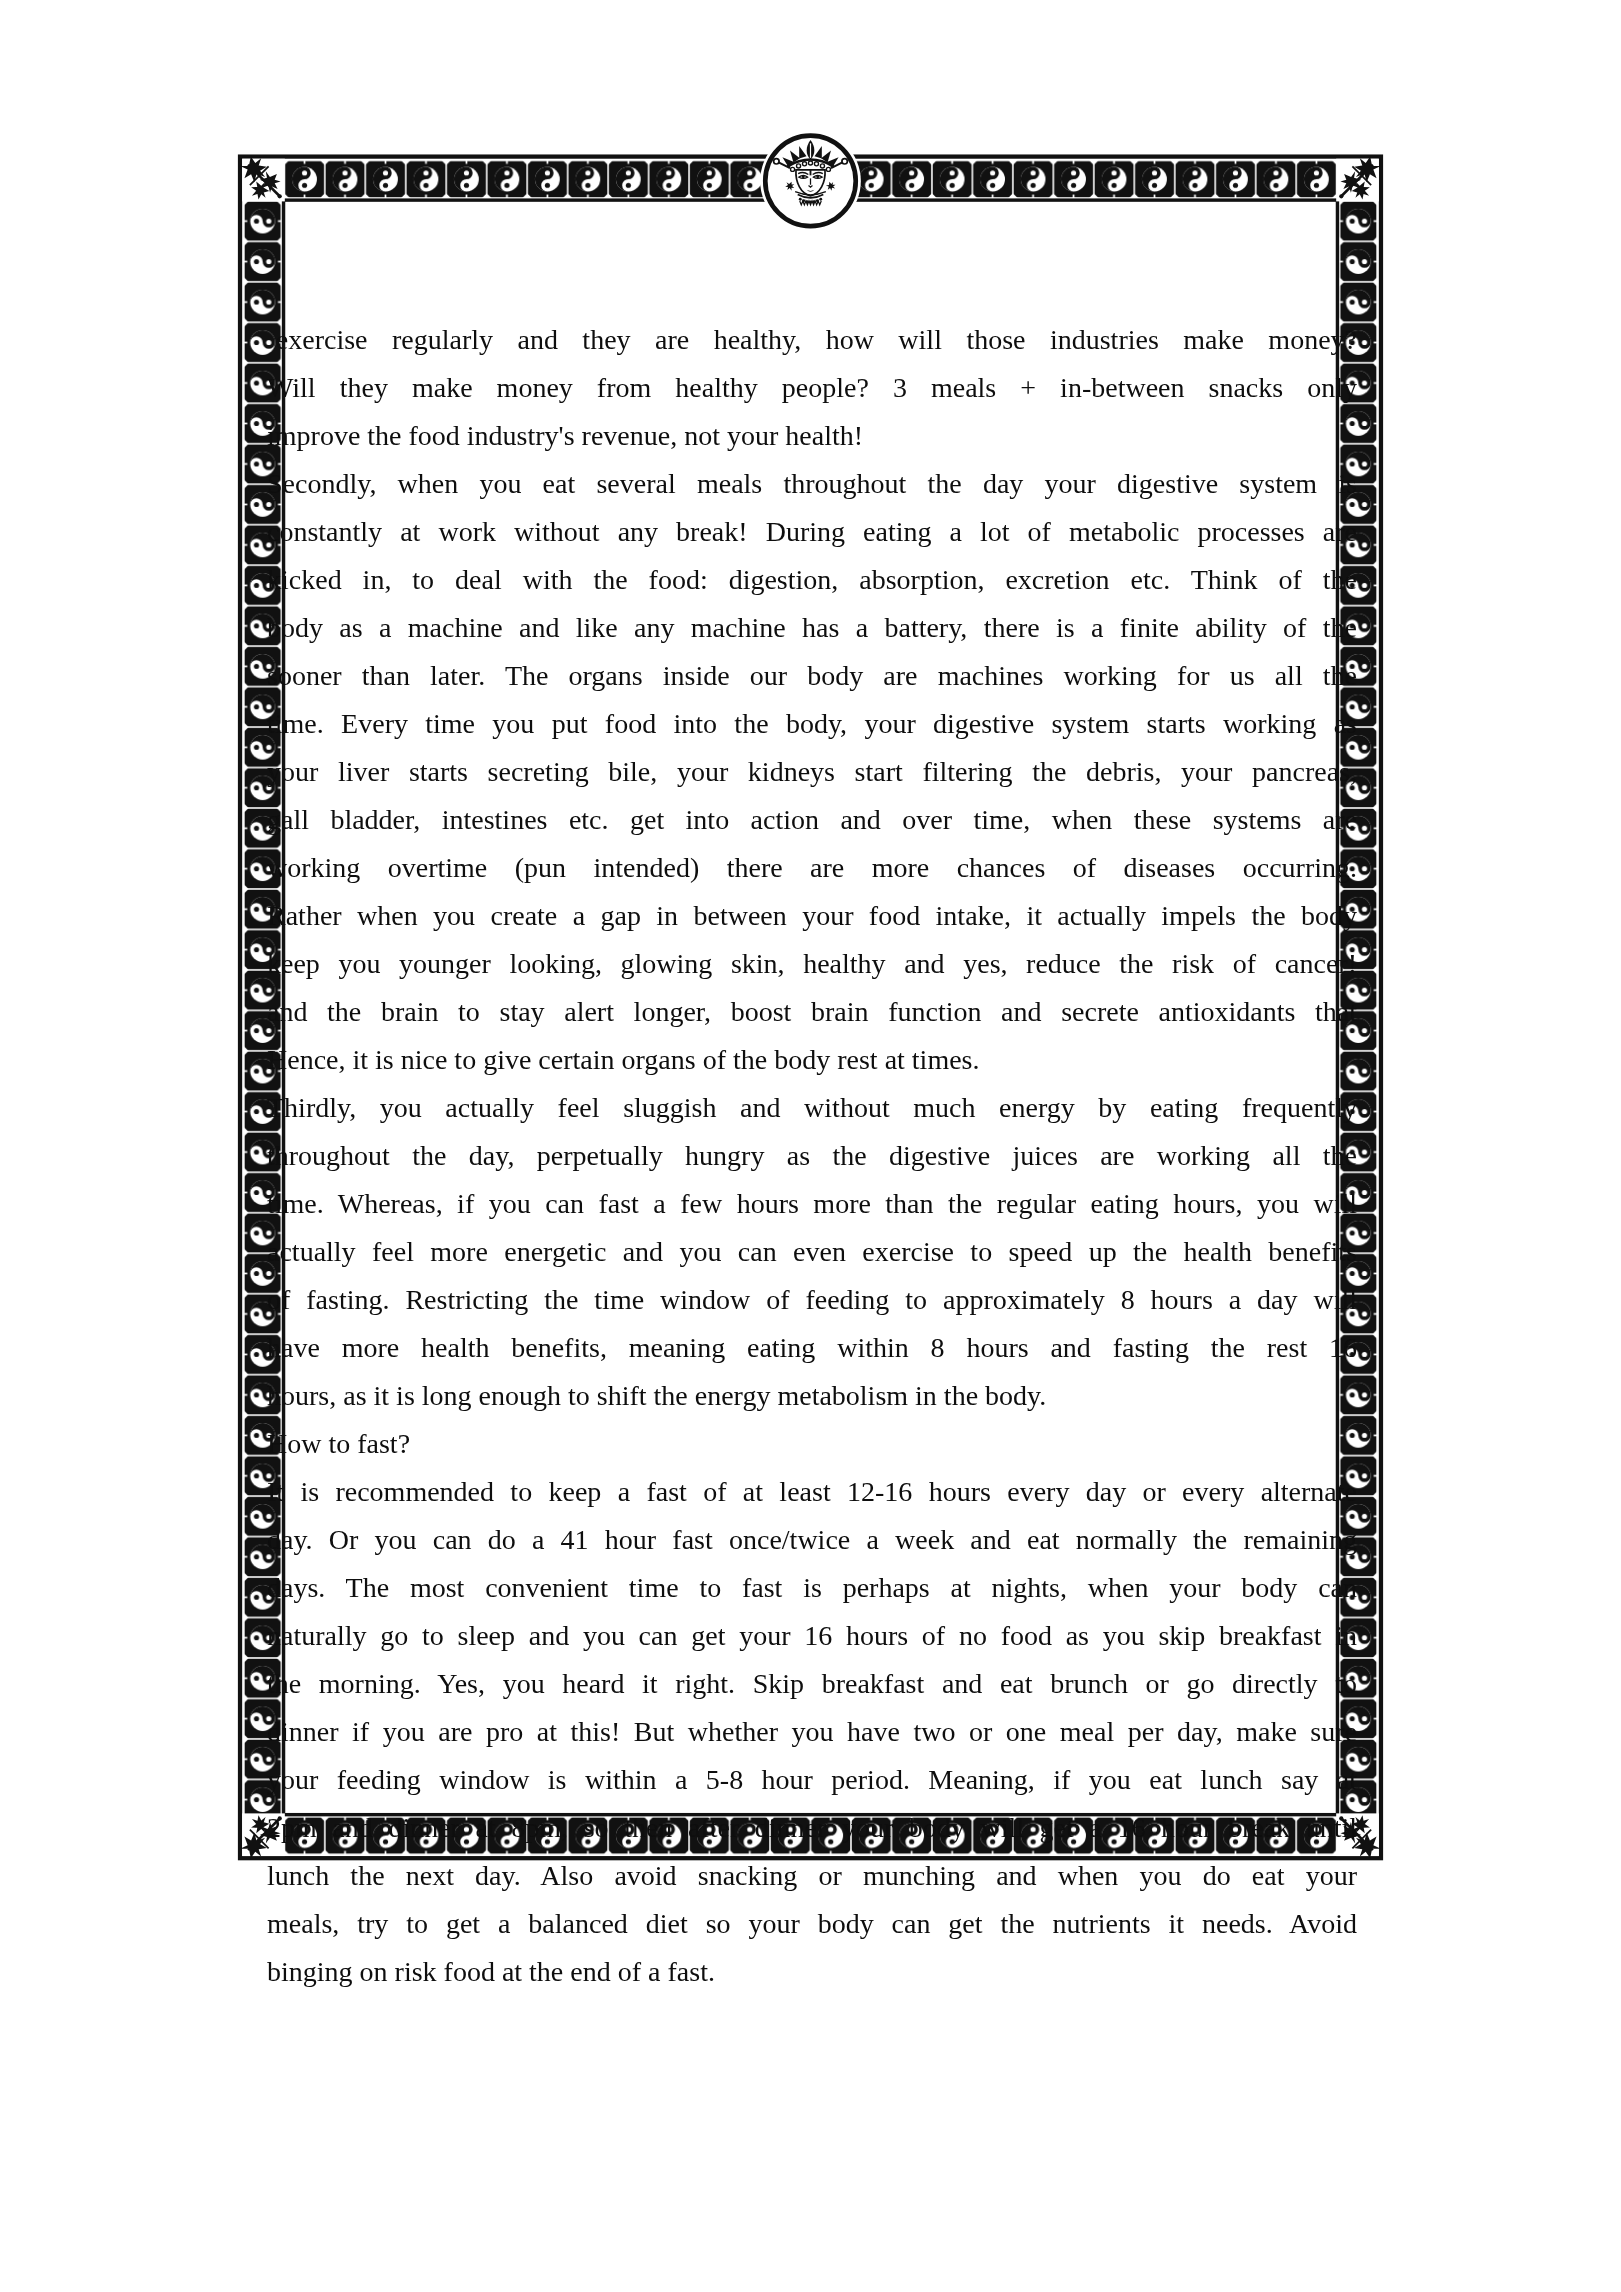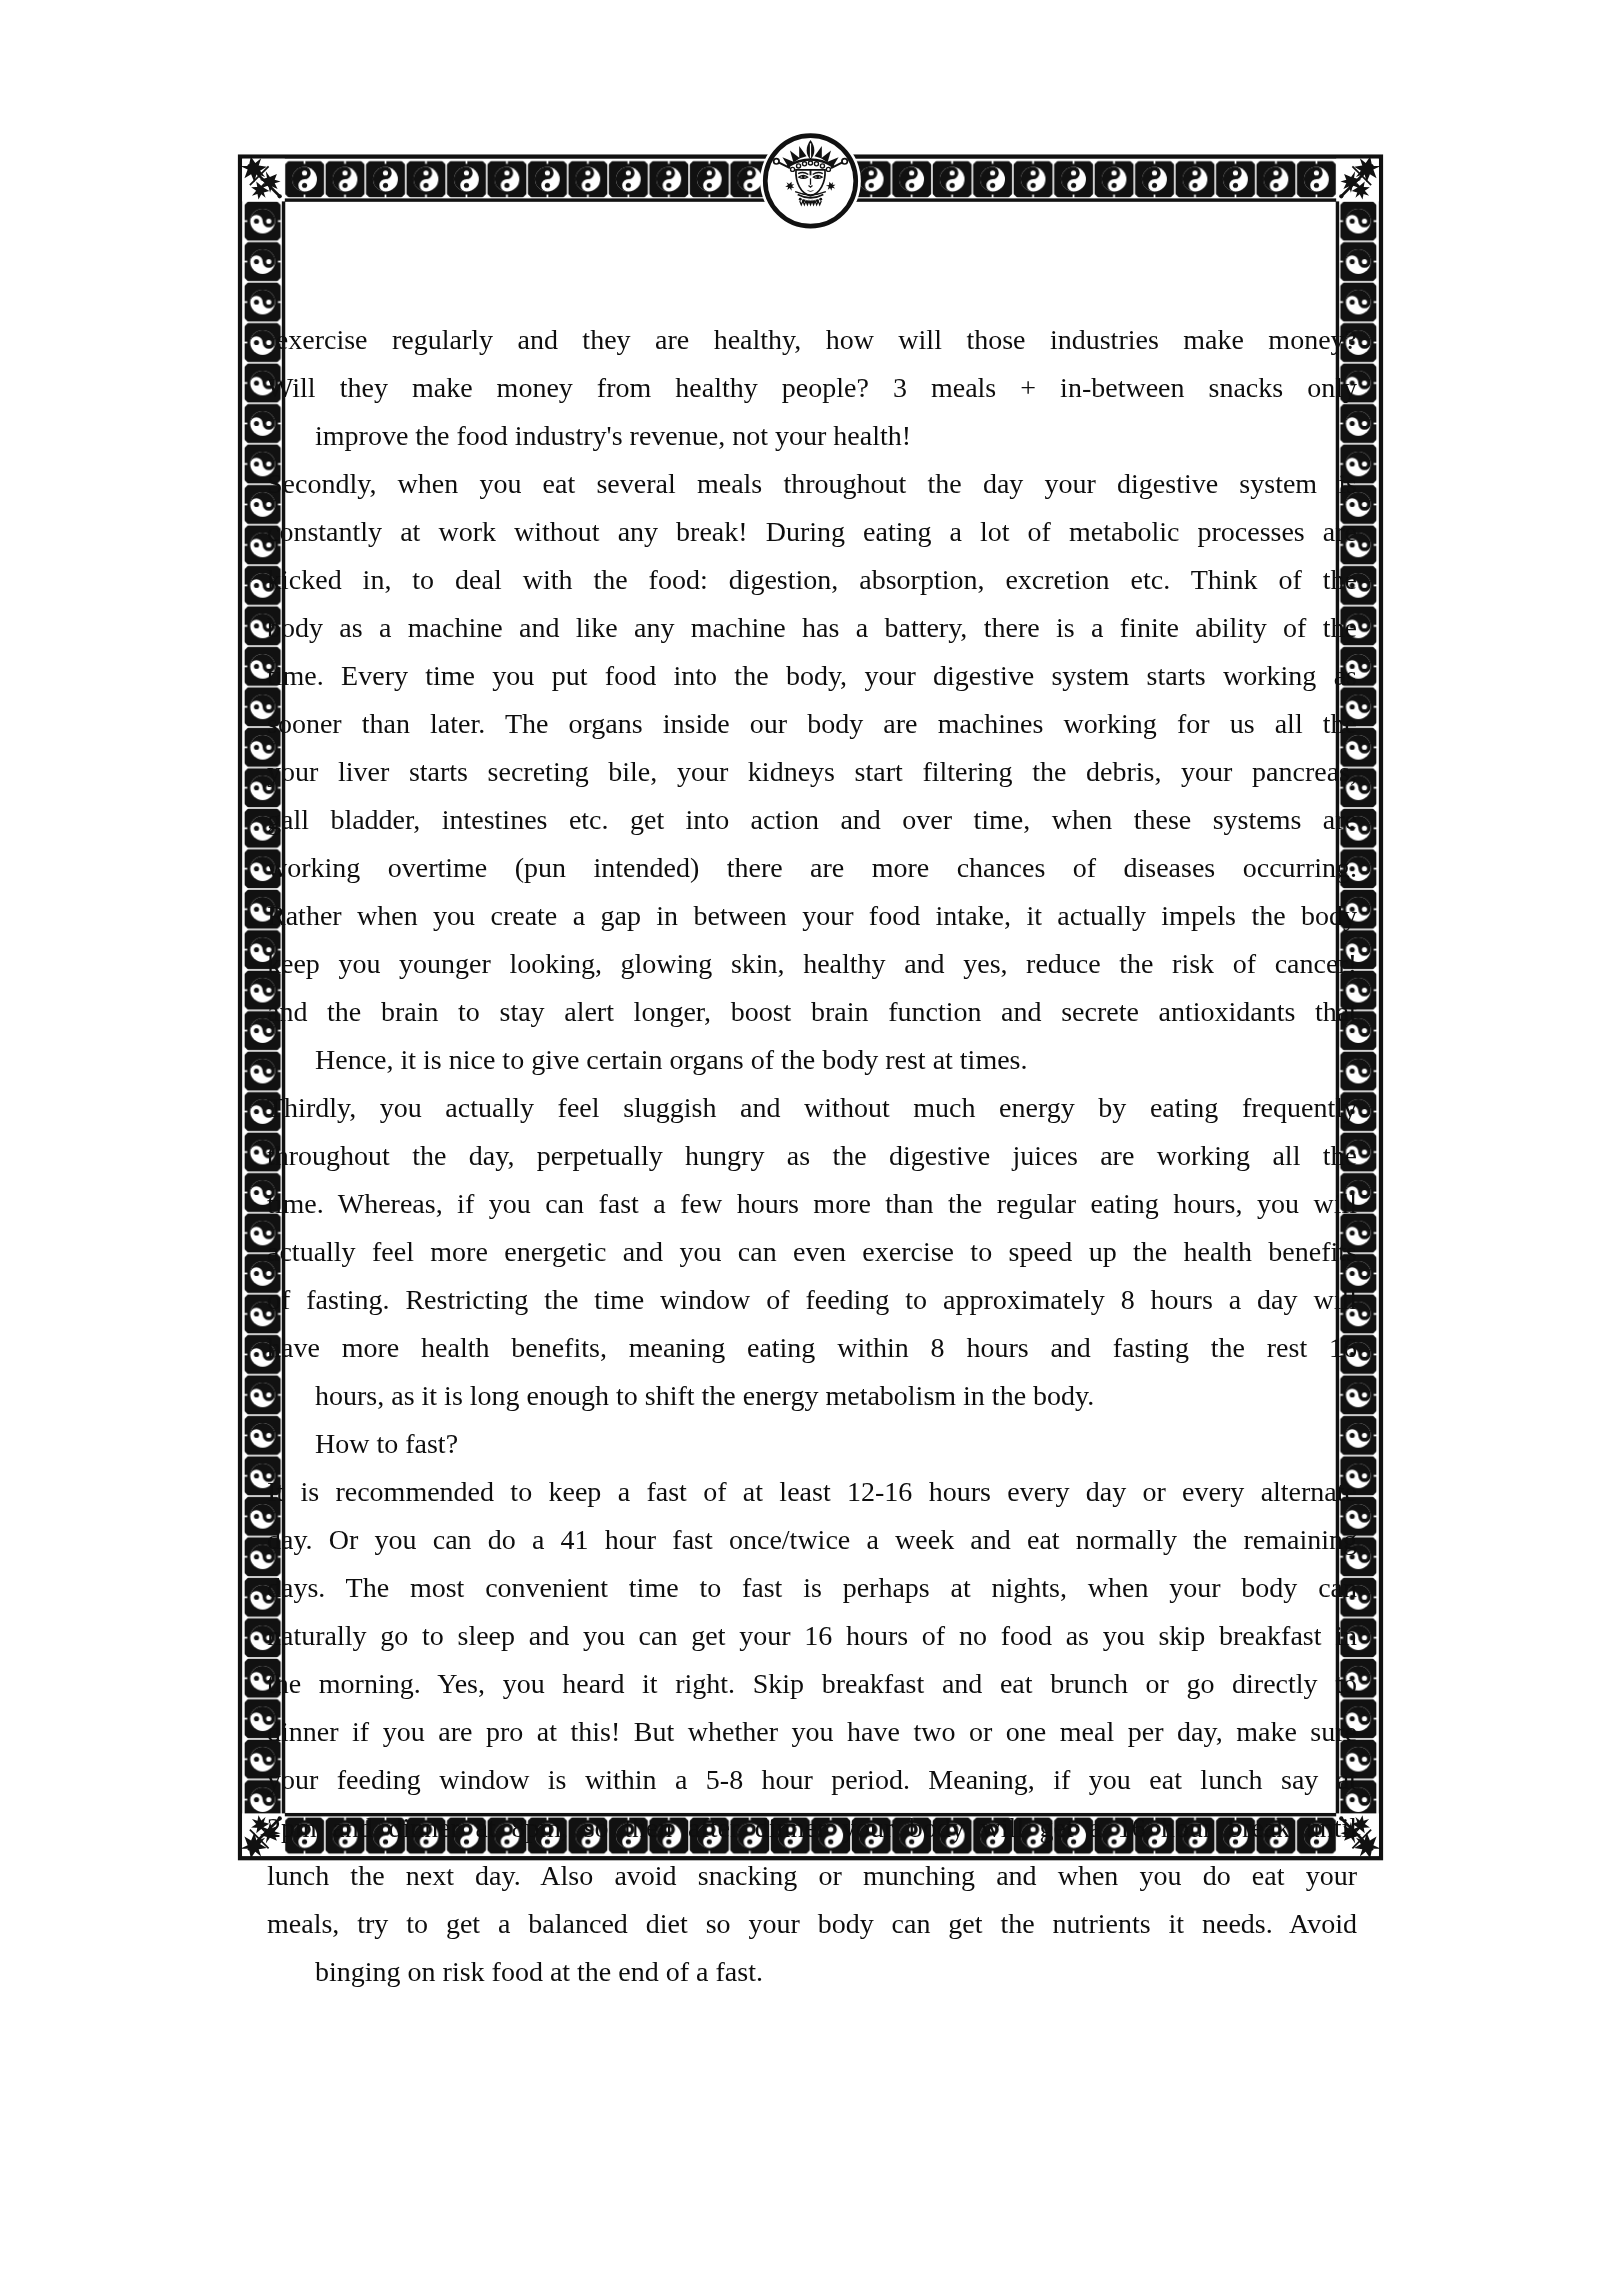--- a/index.html
+++ b/index.html
@@ -29,21 +29,20 @@
   }
   .block { margin: 0; }
   .line {
     text-align: justify;
     text-align-last: justify;
     white-space: normal;
   }
   .line.last {
     text-align: left;
     text-align-last: left;
-    margin-left: 48px;
   }
   .line.indent { text-indent: 8.8px; }
   .block.heading .line {
     font-weight: normal;
     text-align: left;
     text-align-last: left;
   }
 </style>
 </head>
 <body>
@@ -175,22 +174,22 @@
       <div class="block paragraph">
         <div class="line indent">exercise regularly and they are healthy, how will those industries make money?</div>
         <div class="line">Will they make money from healthy people? 3 meals + in-between snacks only</div>
         <div class="line last">improve the food industry's revenue, not your health!</div>
       </div>
       <div class="block paragraph">
         <div class="line">Secondly, when you eat several meals throughout the day your digestive system is</div>
         <div class="line">constantly at work without any break! During eating a lot of metabolic processes are</div>
         <div class="line">kicked in, to deal with the food: digestion, absorption, excretion etc. Think of the</div>
         <div class="line">body as a machine and like any machine has a battery, there is a finite ability of the</div>
+        <div class="line">sooner than later. The organs inside our body are machines working for us all the</div>
         <div class="line">time. Every time you put food into the body, your digestive system starts working as</div>
-        <div class="line">sooner than later. The organs inside our body are machines working for us all the</div>
         <div class="line">your liver starts secreting bile, your kidneys start filtering the debris, your pancreas,</div>
         <div class="line">gall bladder, intestines etc. get into action and over time, when these systems are</div>
         <div class="line">working overtime (pun intended) there are more chances of diseases occurring.</div>
         <div class="line">Rather when you create a gap in between your food intake, it actually impels the body</div>
         <div class="line">keep you younger looking, glowing skin, healthy and yes, reduce the risk of cancer!</div>
         <div class="line">and the brain to stay alert longer, boost brain function and secrete antioxidants that</div>
         <div class="line last">Hence, it is nice to give certain organs of the body rest at times.</div>
       </div>
       <div class="block paragraph">
         <div class="line">Thirdly, you actually feel sluggish and without much energy by eating frequently</div>

